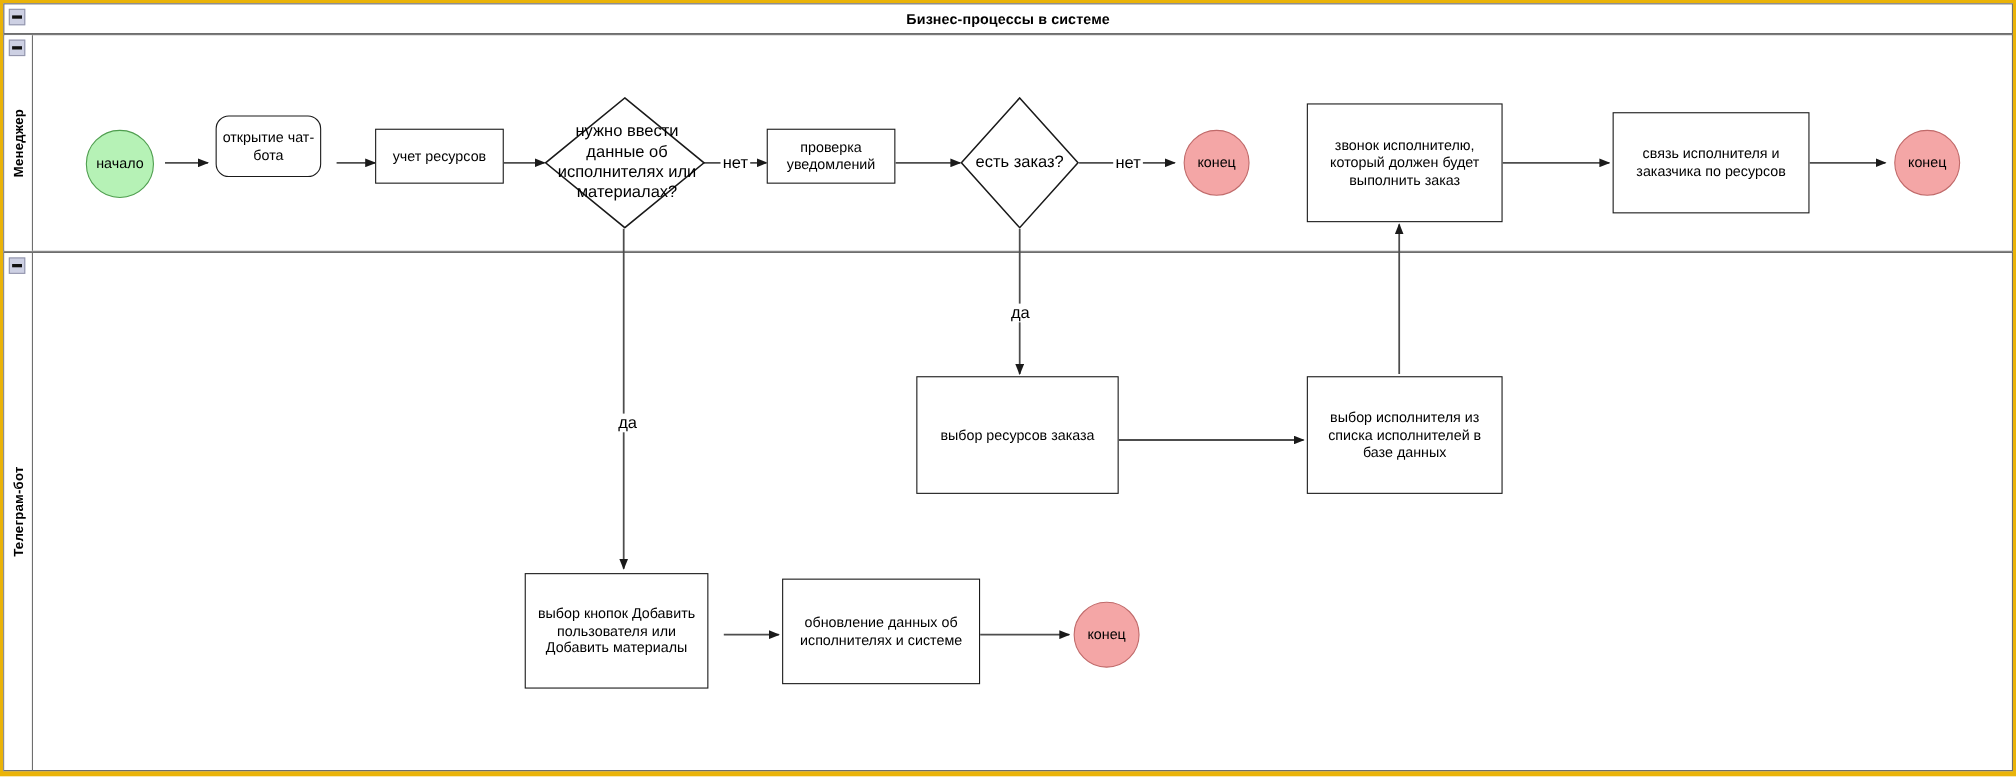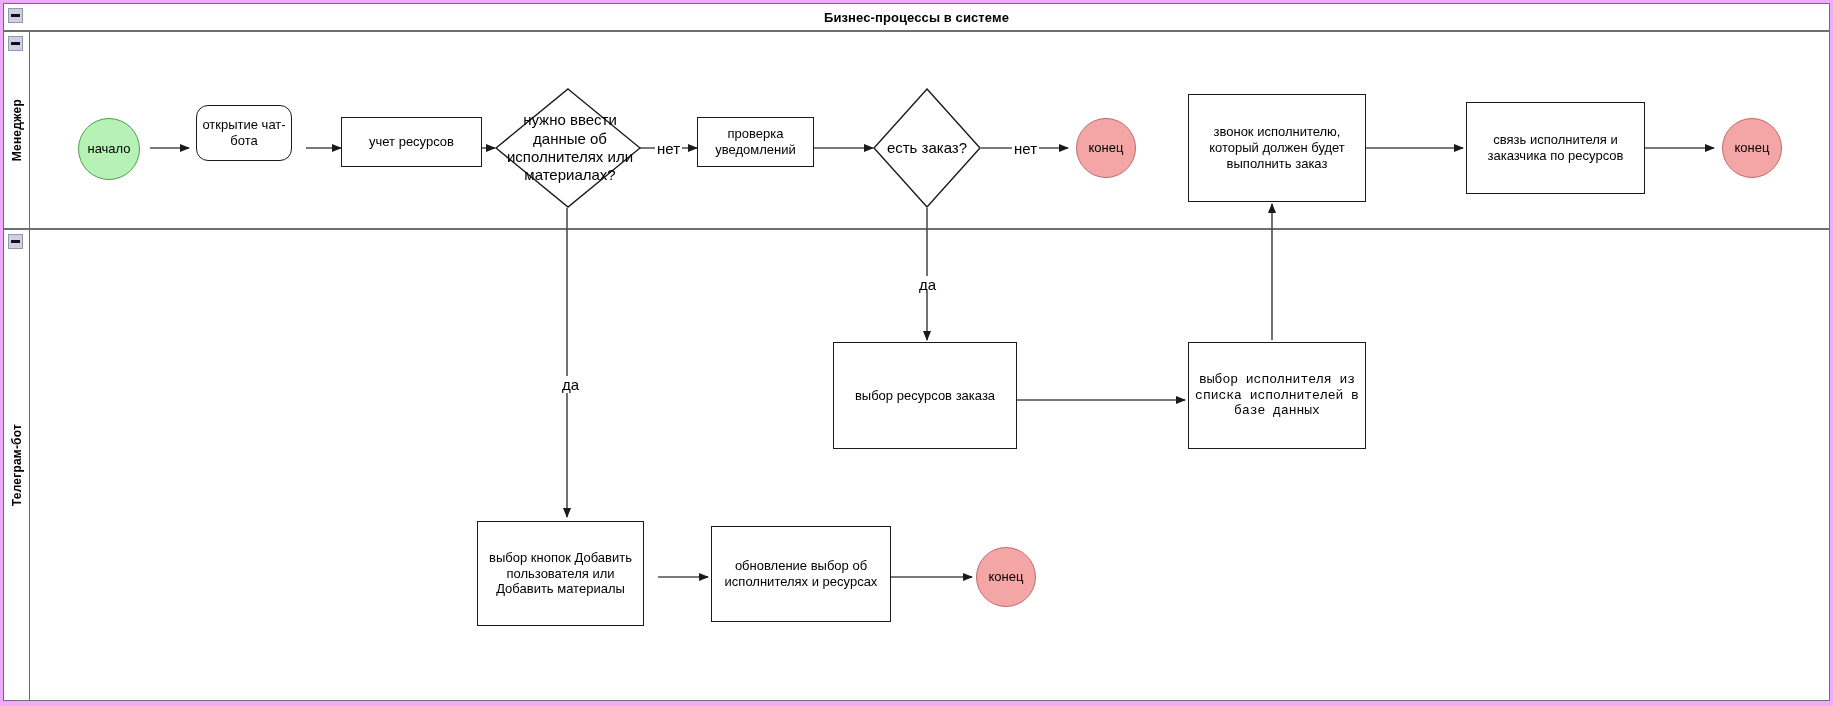--- a/index.html
+++ b/index.html
@@ -1,17 +1,17 @@
 <!DOCTYPE html>
 <html><head>
 <meta charset="utf-8">
 <style>
   html,body{margin:0;padding:0;background:#ffffff;}
   body{font-family:"Liberation Sans","DejaVu Sans",sans-serif;}
-  #canvas{position:relative;width:1833px;height:706px;overflow:hidden;background:#f0abfc;}
+  #canvas{position:relative;width:1833px;height:706px;overflow:hidden;background:#eab308;}
 
   
   .pool-outer{position:absolute;left:3px;top:3px;width:1827px;height:698px;
               border:1px solid #6e6e6e;box-sizing:border-box;background:#ffffff;}
   .pool-header{position:absolute;left:3px;top:3px;width:1827px;height:28px;
                border:1px solid #6e6e6e;box-sizing:border-box;background:#ffffff;
                display:flex;align-items:center;justify-content:center;}
   .pool-title{font-size:13px;font-weight:bold;color:#000;letter-spacing:.1px;}
 
   .lane{position:absolute;border:1px solid #6e6e6e;box-sizing:border-box;background:#ffffff;}
@@ -119,21 +119,21 @@
   <span class="edge-label" style="left:917px;top:276px;">да</span>
 
   <div class="node circle start" style="left:78px;top:118px;width:62px;height:62px;">
     <span>начало</span>
   </div>
 
   <div class="node box" style="left:196px;top:105px;width:96px;height:56px;border-radius:12px;">
     <span>открытие чат-бота</span>
   </div>
 
-  <div class="node box" style="left:341px;top:117px;width:141px;height:50px;">
+  <div class="node box" style="left:341px;top:117px;width:117px;height:50px;">
     <span>учет ресурсов</span>
   </div>
 
   <div class="diamond-wrap" style="left:495px;top:88px;width:146px;height:120px;">
     <svg class="diamond-shape" viewBox="0 0 146 120">
       <polygon points="73,1 145,60 73,119 1,60" fill="#ffffff" stroke="#1a1a1a" stroke-width="1.4"></polygon>
     </svg>
     <div class="diamond-txt" style="padding:0 2px;">
       <span>нужно ввести данные об исполнителях или материалах?</span>
     </div>
@@ -165,29 +165,29 @@
   </div>
 
   <div class="node circle end" style="left:1722px;top:118px;width:60px;height:60px;">
     <span>конец</span>
   </div>
 
   <div class="node box" style="left:833px;top:342px;width:184px;height:107px;">
     <span>выбор ресурсов заказа</span>
   </div>
 
-  <div class="node box" style="left:1188px;top:342px;width:178px;height:107px;font-family:Liberation Mono, monospace;">
+  <div class="node box" style="left:1188px;top:342px;width:178px;height:107px;">
     <span>выбор исполнителя из списка исполнителей в базе данных</span>
   </div>
 
   <div class="node box" style="left:477px;top:521px;width:167px;height:105px;">
     <span>выбор кнопок Добавить пользователя или Добавить материалы</span>
   </div>
 
   <div class="node box" style="left:711px;top:526px;width:180px;height:96px;">
-    <span>обновление выбор об исполнителях и ресурсах</span>
+    <span>обновление данных об исполнителях и системе</span>
   </div>
 
   <div class="node circle end" style="left:976px;top:547px;width:60px;height:60px;">
     <span>конец</span>
   </div>
 
 </div>
 
 </body></html>

